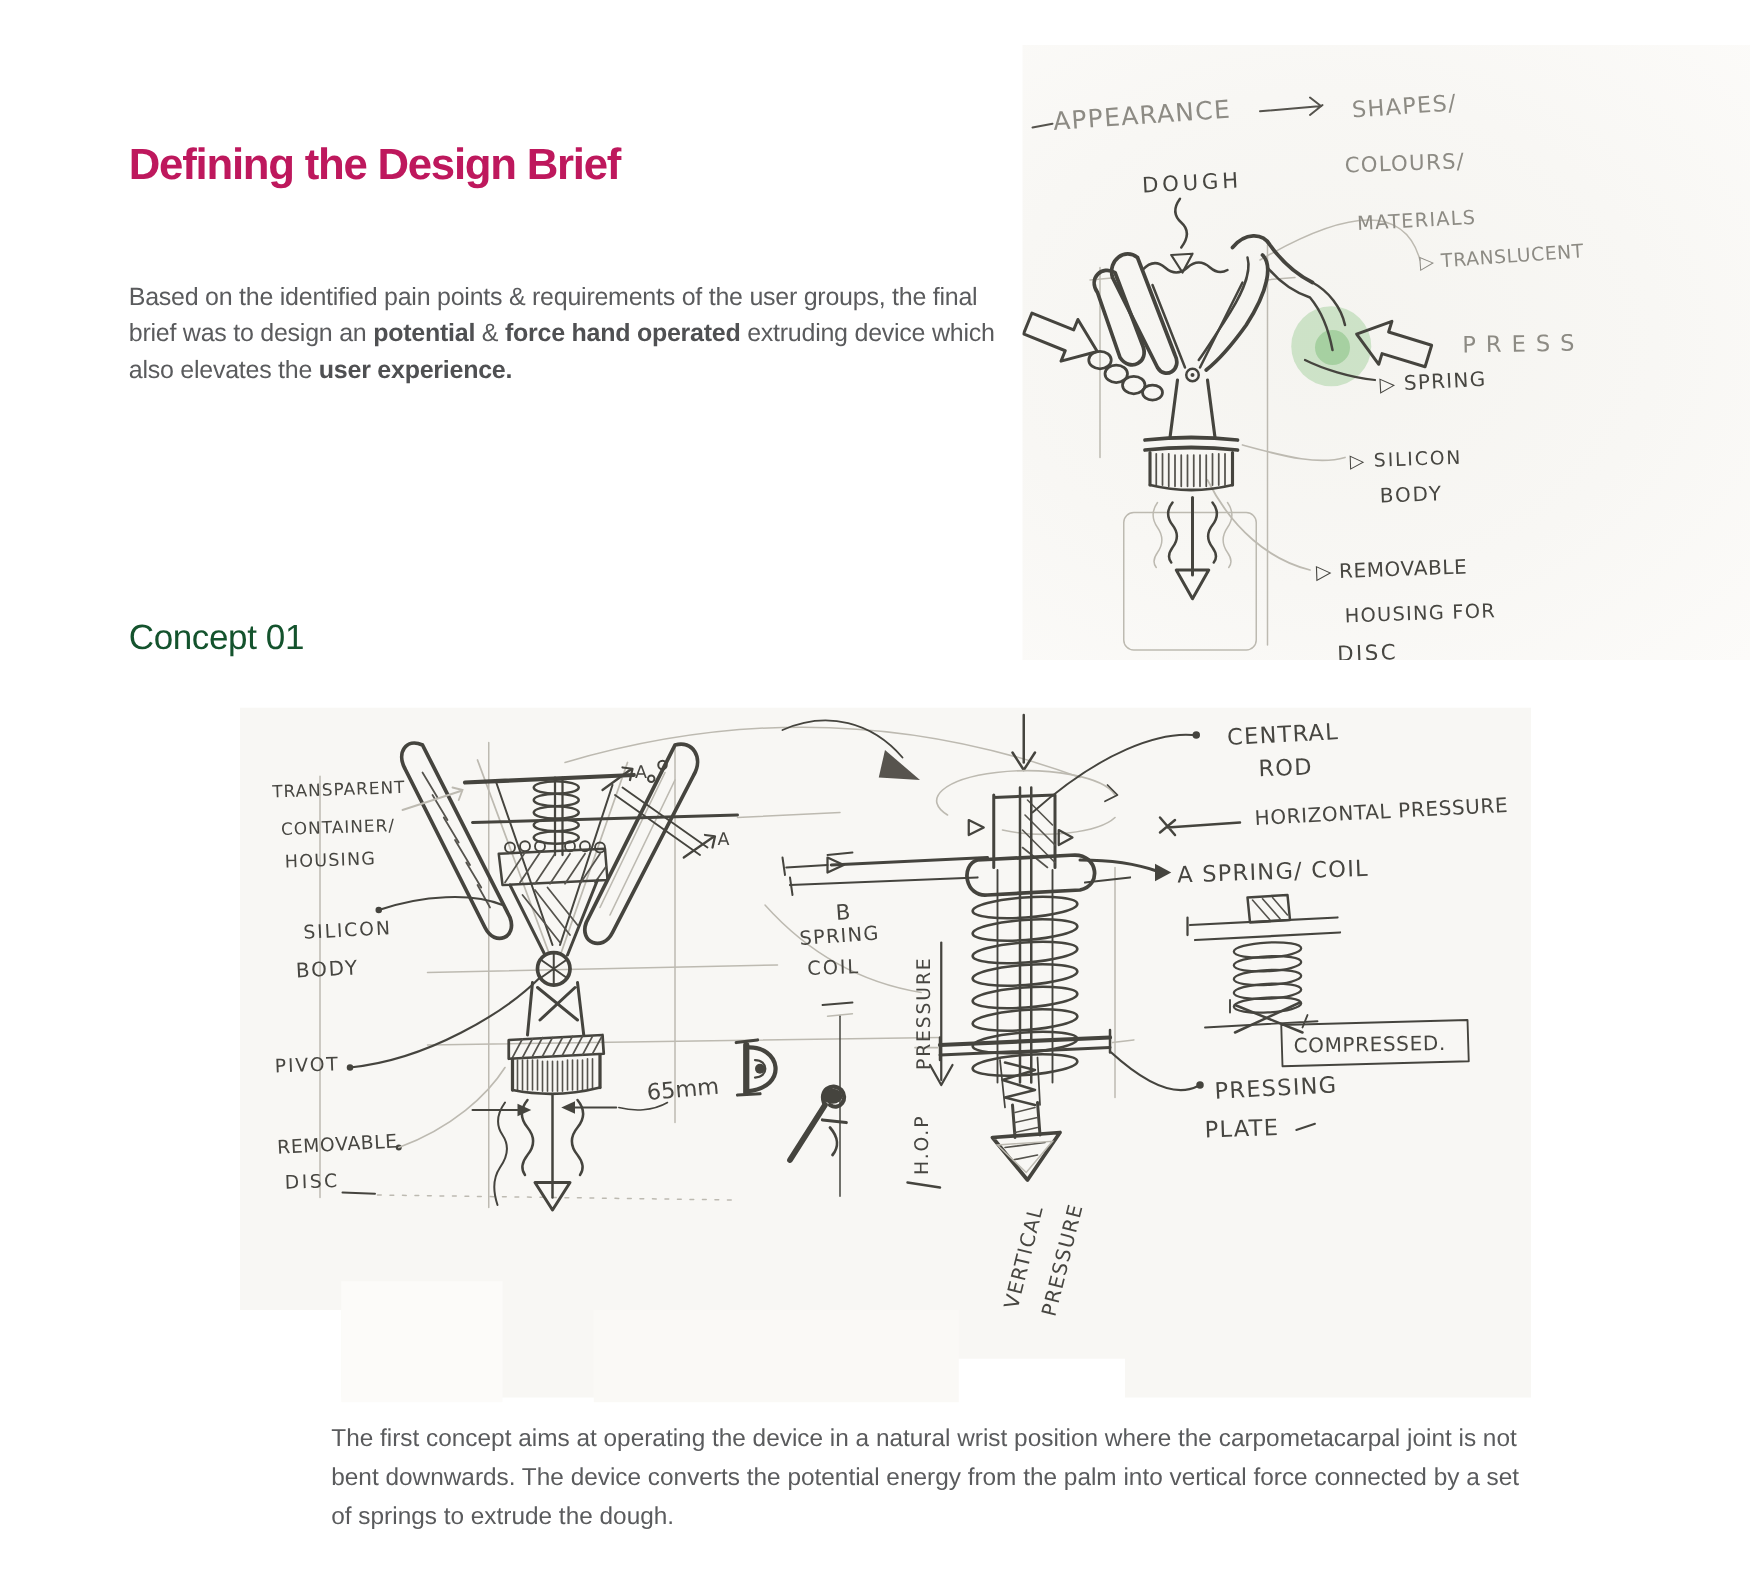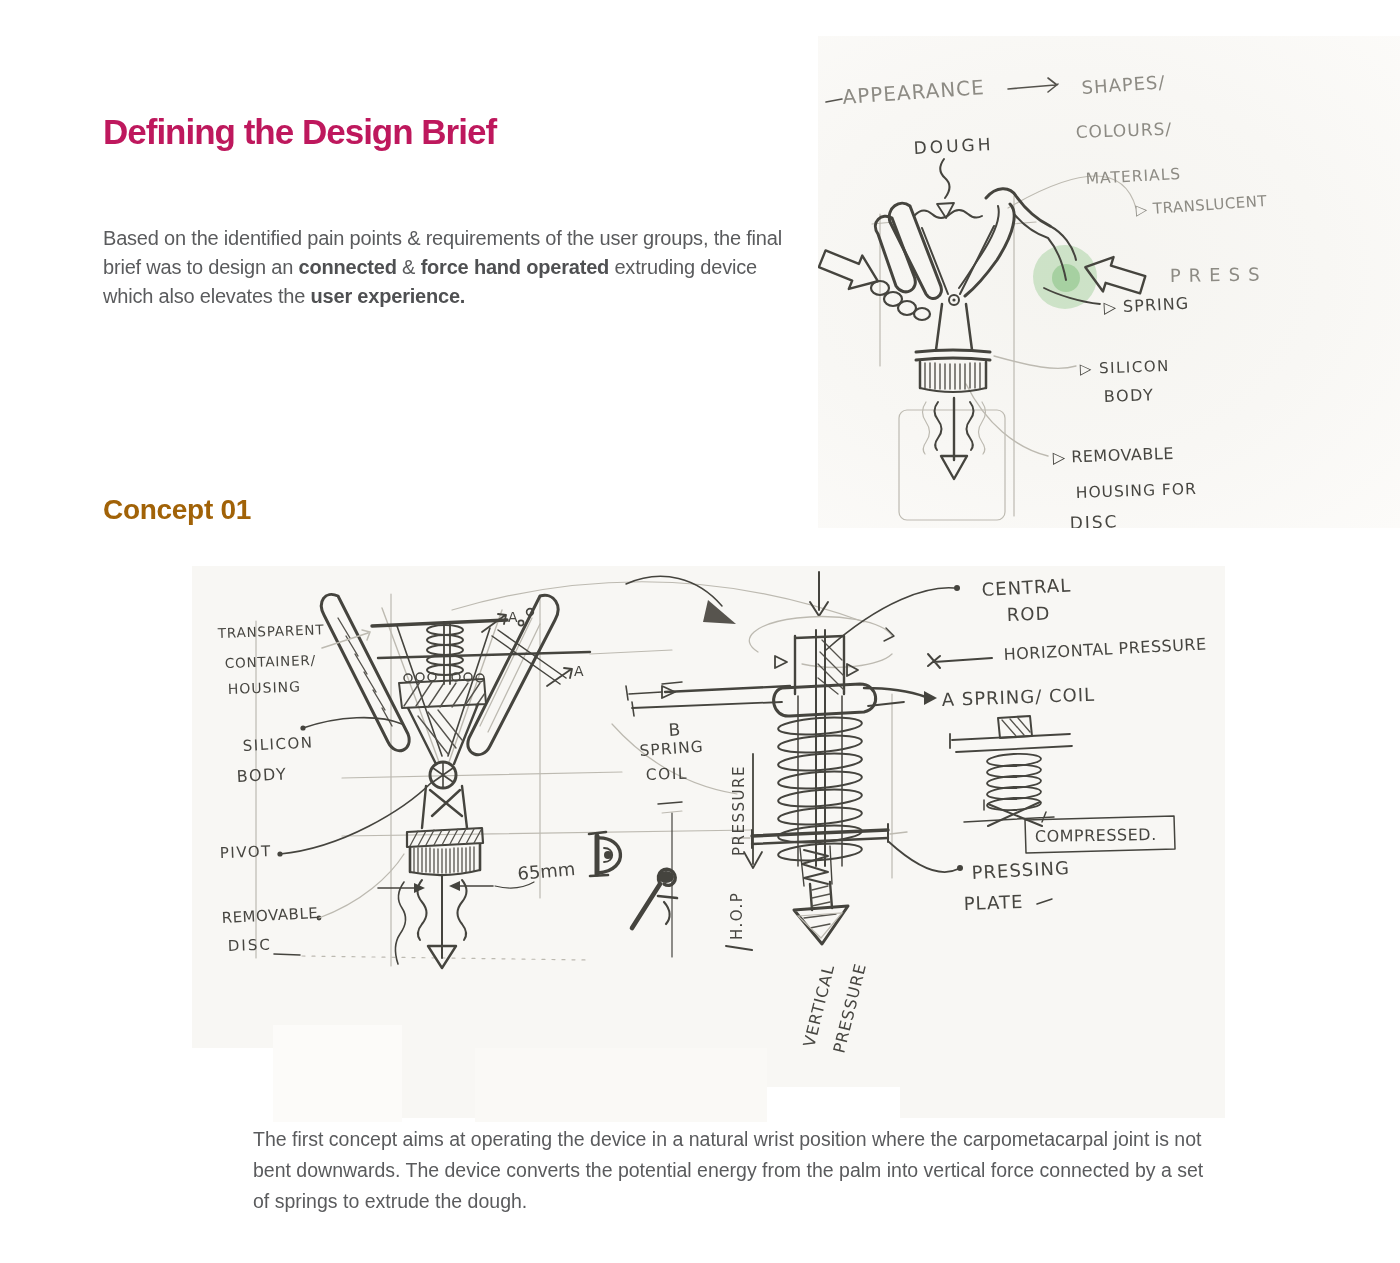--- a/index.html
+++ b/index.html
@@ -3,41 +3,41 @@
 <meta charset="utf-8">
 <style>
   html,body{margin:0;padding:0}
   body{width:1400px;height:1263px;background:#ffffff;position:relative;overflow:hidden;
        font-family:"Liberation Sans",sans-serif}
   .page-title{position:absolute;left:103px;top:112px;margin:0;font-size:35px;font-weight:bold;
        color:#be185d;letter-spacing:-1px}
   .brief-paragraph{position:absolute;left:103px;top:224px;margin:0;width:700px;font-size:20px;
        line-height:29px;color:#5a5b5d;letter-spacing:-0.2px}
   .brief-paragraph b{color:#4f5052}
-  .concept-title{position:absolute;left:103px;top:494px;margin:0;font-size:28px;font-weight:700;
-       color:#a16207;letter-spacing:-0.3px}
-  .concept-description{position:absolute;left:253px;top:1124px;margin:0;width:970px;font-size:19.5px;
+  .concept-title{position:absolute;left:103px;top:494px;margin:0;font-size:28px;font-weight:400;
+       color:#14532d;letter-spacing:-0.3px}
+  .concept-description{position:absolute;left:253px;top:1124px;margin:12px;width:970px;font-size:19.5px;
        line-height:31px;color:#5a5b5d}
   .brief-sketch{position:absolute;left:818px;top:36px;width:582px;height:492px;
        background:radial-gradient(ellipse at 42% 48%, #f5f4f0 0%, #f8f7f4 55%, #fcfbf9 100%)}
   .concept-sketch{position:absolute;left:192px;top:566px;width:1033px;height:556px}
   svg{display:block}
   
   .si{stroke:#45443e;fill:none;stroke-linecap:round;stroke-linejoin:round}
   .sd{stroke:#55534d;fill:none;stroke-linecap:round}
   .sp{stroke:#bdbab1;fill:none;stroke-linecap:round}
   .ink{fill:#474641;font-family:"DejaVu Sans",sans-serif}
   .pcl{fill:#8d8b84;font-family:"DejaVu Sans",sans-serif}
 </style>
 </head>
 <body>
 
 <h1 class="page-title">Defining the Design Brief</h1>
 
-<p class="brief-paragraph"><span>Based on the identified pain points &amp; requirements of the user groups, the final brief was to design an </span><b>connected</b><span> &amp; </span><b>force hand operated</b><span> extruding device which also elevates the </span><b>user experience.</b></p>
+<p class="brief-paragraph"><span>Based on the identified pain points &amp; requirements of the user groups, the final brief was to design an </span><b>potential</b><span> &amp; </span><b>force hand operated</b><span> extruding device which also elevates the </span><b>user experience.</b></p>
 
 <h2 class="concept-title">Concept 01</h2>
 
 <div class="brief-sketch">
 <svg width="582" height="492" viewBox="0 0 582 492">
 
   <g>
     <circle cx="247" cy="241" r="32" fill="#abd3a5" opacity="0.55"></circle>
     <circle cx="248" cy="242" r="14" fill="#8cc487" opacity="0.6"></circle>
   </g>

